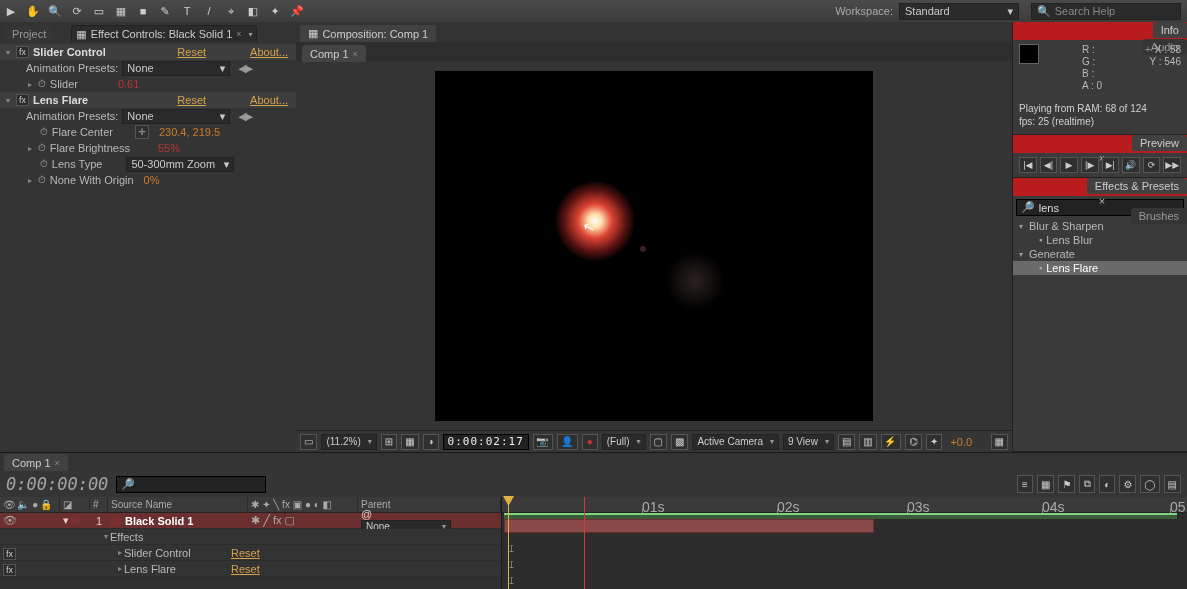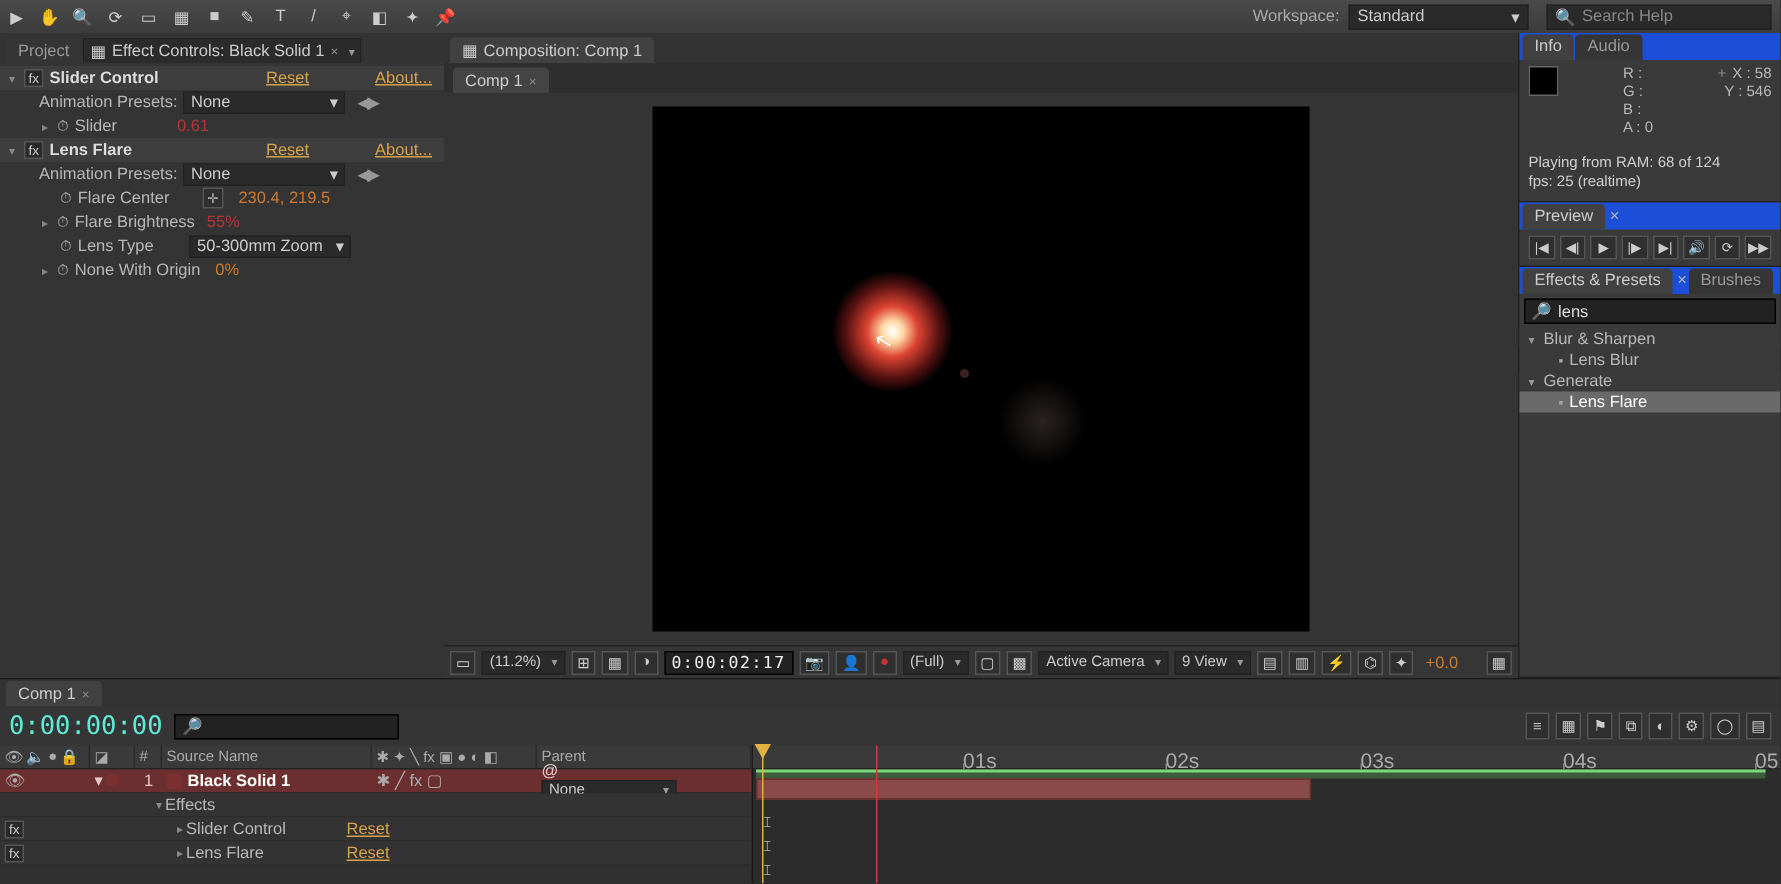--- a/index.html
+++ b/index.html
@@ -13,21 +13,21 @@
 .workspace-sel { background:#2a2a2a; border:1px solid #222; color:#ccc; height:17px; width:120px; display:flex; align-items:center; padding:0 5px; justify-content:space-between; }
 .search-wrap { display:flex; align-items:center; background:#2a2a2a; border:1px solid #222; height:17px; padding:0 5px; width:150px; margin-left:6px; color:#888; gap:4px;}
 
 
 .cols { display:flex; height: 430px; }
 .col-left { width: 296px; background:#3a3a3a; display:flex; flex-direction:column; }
 .col-mid { flex:1; background:#3a3a3a; display:flex; flex-direction:column; position:relative; }
 .col-right { width: 175px; background:#3a3a3a; display:flex; flex-direction:column; border-left:1px solid #222; }
 
 
-.panel-tabs { height:20px; display:flex; align-items:flex-end; background:#333; padding-left:4px; gap:1px;}
+.panel-tabs { height:20px; display:flex; align-items:flex-end; background:#333; padding-left:4px; gap:17px;}
 .panel-tab { background:#414141; color:#ccc; padding:2px 8px; border-top-left-radius:3px; border-top-right-radius:3px; height:17px; display:flex; align-items:center; font-size:11px;}
 .panel-tab.inactive { background:#353535; color:#999; }
 .panel-tab .x { margin-left:4px; color:#888; font-size:9px;}
 .panel-tabs .sel { border:1px solid #222; border-bottom:none; background:#2b2b2b; padding-left:4px; padding-right:14px; position:relative;}
 .panel-tabs .sel::after { content:"▾"; position:absolute; right:3px; color:#999; font-size:8px;}
 
 .crumb { background:#2b2b2b; padding:3px 6px; color:#bbb; font-size:10px; }
 
 
 .ec { flex:1; background:#343434; overflow:hidden; padding:2px 0; }
@@ -61,21 +61,21 @@
 .flare-dot { position:absolute; left:205px; top:175px; width:6px; height:6px; background:#663333; border-radius:50%; opacity:.6;}
 .cursor { position:absolute; left:148px; top:148px; color:#fff; font-size:14px; transform:rotate(-15deg);}
 .viewer-footer { height:22px; background:#363636; display:flex; align-items:center; gap:4px; padding:0 4px; border-top:1px solid #222;}
 .vf-btn { height:16px; min-width:16px; padding:0 3px; border:1px solid #555; background:#2f2f2f; color:#ccc; display:flex; align-items:center; justify-content:center; font-size:10px; }
 .vf-sel { background:#2a2a2a; border:1px solid #222; color:#ccc; height:16px; padding:0 4px; display:flex; align-items:center; gap:4px; font-size:10px;}
 .vf-sel::after{content:"▾"; color:#999; font-size:8px; margin-left:3px;}
 .timecode-box { background:#222; border:1px solid #000; color:#eee; padding:0 4px; height:16px; display:flex; align-items:center; font-family:"Consolas",monospace; letter-spacing:1px;}
 
 
 .r-section { border-bottom:1px solid #222; }
-.r-hdr { height:18px; display:flex; align-items:center; padding-left:2px; gap:1px; background:#1d4ed8;}
+.r-hdr { height:18px; display:flex; align-items:flex-end; padding-left:2px; gap:1px; background:#b91c1c;flex-direction:column;}
 .info-body { padding:4px 6px; font-size:10px; display:flex; justify-content:space-between;}
 .swatch { width:20px; height:20px; background:#000; border:1px solid #666;}
 .rgb-lines { display:flex; flex-direction:column; line-height:12px;}
 .coord { text-align:right; line-height:12px;}
 .coord .plus{ color:#888; margin-right:4px;}
 .ram-msg { padding:6px 6px; font-size:10px; color:#cfcfcf; line-height:13px;}
 .preview-ctrl { display:flex; gap:3px; padding:4px 6px;}
 .pv-btn { width:18px; height:16px; background:#2f2f2f; border:1px solid #555; color:#ccc; display:flex; align-items:center; justify-content:center; font-size:9px;}
 .ep-search { display:flex; align-items:center; gap:4px; margin:3px 3px; background:#222; border:1px solid #000; padding:1px 4px;}
 .ep-search input{ background:transparent; border:none; color:#ddd; font-size:11px; outline:none; width:100%;}
@@ -83,21 +83,21 @@
 .ep-cat { background:#3a3a3a; padding:1px 4px; display:flex; align-items:center; gap:4px;}
 .ep-cat .tw{color:#999;}
 .ep-item { padding:1px 4px 1px 26px; display:flex; align-items:center; gap:4px;}
 .ep-item.sel { background:#6a6a6a; color:#fff;}
 .ep-item .fxicon{ font-size:9px; color:#aaa;}
 
 
 .tl { height:137px; background:#303030; border-top:1px solid #1a1a1a; display:flex; flex-direction:column;}
 .tl-tabs { height:18px; padding-left:4px; display:flex; align-items:flex-end; background:#333;}
 .tl-top { height:26px; display:flex; align-items:center; padding:0 6px; gap:8px; background:#353535;}
-.big-tc { color:#5eead4; font-family:"Consolas",monospace; font-size:17px;}
+.big-tc { color:#a3a3a3; font-family:"Consolas",monospace; font-size:17px;font-style:italic;}
 .tl-search{ background:#222; border:1px solid #000; height:17px; width:150px; display:flex; align-items:center; padding:0 4px; color:#888;}
 .tl-iconrow { display:flex; gap:4px; margin-left:auto;}
 .tl-iconrow .vf-btn{height:18px;}
 .tl-body { flex:1; display:flex; }
 .tl-left { width:502px; display:flex; flex-direction:column; border-right:1px solid #1a1a1a;}
 .tl-colhdr { height:16px; background:#3a3a3a; display:flex; align-items:center; font-size:10px; color:#aaa; border-bottom:1px solid #222;}
 .tl-colhdr > div { border-right:1px solid #2a2a2a; height:100%; display:flex; align-items:center; padding:0 3px;}
 .tl-row { height:16px; display:flex; align-items:center; border-bottom:1px solid #2c2c2c;}
 .tl-row.layer { background:#6b2f2f; color:#e8c8c8;}
 .tl-row.layer .name{ color:#fff; font-weight:bold;}
@@ -211,21 +211,21 @@
       <div class="ec-row indent2">
         <span class="clock">⏱</span>
         <span>Flare Center</span>
         <div class="crosshair-btn" style="margin-left:18px;">✛</div>
         <span class="val-orange" style="margin-left:6px;">230.4, 219.5</span>
       </div>
       <div class="ec-row indent1">
         <span class="tw">▸</span>
         <span class="clock">⏱</span>
         <span>Flare Brightness</span>
-        <span class="val-red" style="margin-left:4px;">55%</span>
+        <span class="val-red" style="margin-left:24px;">55%</span>
       </div>
       <div class="ec-row indent2">
         <span class="clock">⏱</span>
         <span>Lens Type</span>
         <div class="preset-sel" style="margin-left:20px; width:108px;">
             <span>50-300mm Zoom</span>
             <span>▾</span>
           </div>
       </div>
       <div class="ec-row indent1">

